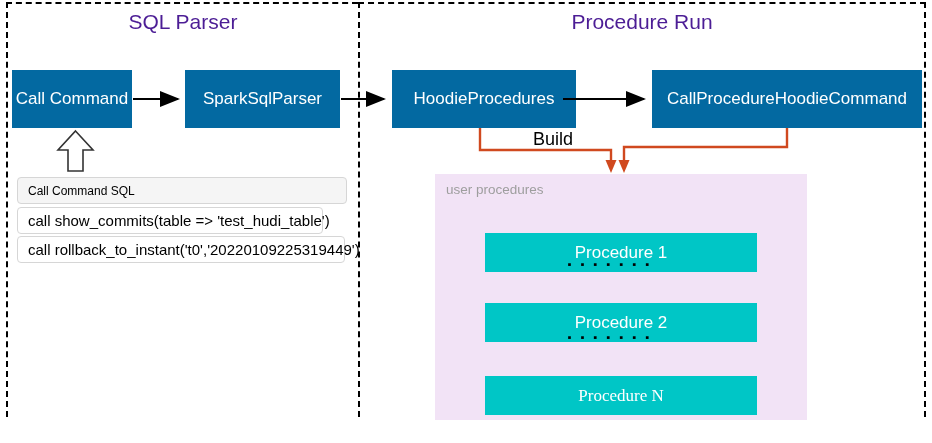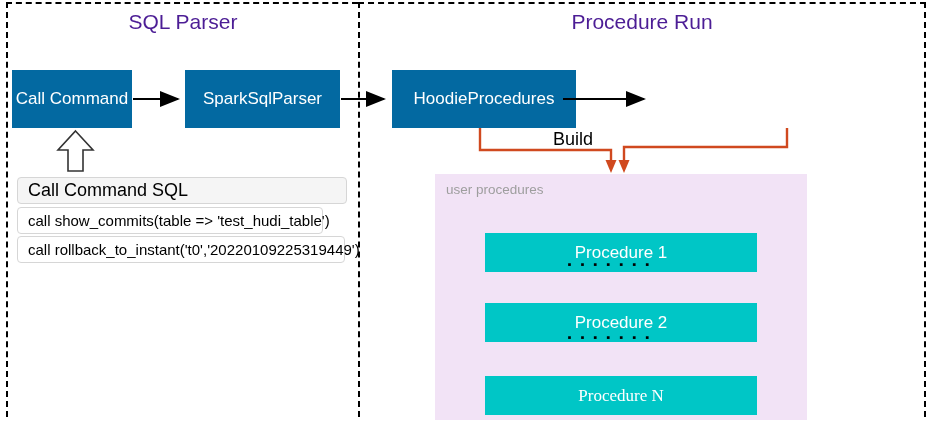--- a/index.html
+++ b/index.html
@@ -20,28 +20,28 @@
           font-size:17px; line-height:1.25; }
   .node.call-command   { left:12px;  top:70px; width:120px; height:58px; }
   .node.spark-parser   { left:185px; top:70px; width:155px; height:58px; }
   .node.hoodie-proc    { left:392px; top:70px; width:184px; height:58px; }
   .node.call-proc-cmd  { left:652px; top:70px; width:270px; height:58px; font-size:17px; }
 
   
   svg.overlay { position:absolute; left:0; top:0; width:932px; height:443px; pointer-events:none; }
 
   
-  .edge-label { position:absolute; top:129px; font-size:18px; color:#000; text-align:center; width:80px; }
+  .edge-label { position:absolute; top:129px; font-size:18px; color:#000; width:80px; }
   .edge-label.build { left:533px; }
   .edge-label.call  { left:676px; }
 
   
   .sql-header { position:absolute; left:17px; top:177px; width:330px; height:27px;
                 background:#f5f5f5; border:1px solid #d6d6d6; border-radius:4px;
-                font-size:18px; color:#000; display:flex; align-items:center; padding-left:10px; }
+                font-size:12px; color:#000; display:flex; align-items:center; padding-left:10px; }
   .sql-row { position:absolute; left:17px; height:27px; background:#fff;
              border:1px solid #d6d6d6; border-radius:4px; font-size:15px; color:#000;
              display:flex; align-items:center; padding-left:10px; white-space:nowrap; }
   .sql-row.r1 { top:207px; width:306px; }
   .sql-row.r2 { top:236px; width:328px; }
 
   
   .user-panel { position:absolute; left:435px; top:174px; width:372px; height:246px;
                 background:#f2e3f6; }
   .user-panel-label { position:absolute; left:11px; top:8px; font-size:13.5px; color:#9e9e9e;text-align:center; }
@@ -72,20 +72,21 @@
     <div class="proc p1">Procedure 1</div>
     <div class="dots d1">▪ ▪ ▪ ▪ ▪ ▪ ▪</div>
     <div class="proc p2">Procedure 2</div>
     <div class="dots d2">▪ ▪ ▪ ▪ ▪ ▪ ▪</div>
     <div class="proc pn">Procedure N</div>
   </div>
 
   <div class="node call-command">Call Command</div>
   <div class="node spark-parser">SparkSqlParser</div>
   <div class="node hoodie-proc">HoodieProcedures</div>
+  <div class="node call-proc-cmd">CallProcedureHoodieCommand</div>
 
   <div class="edge-label build">Build</div>
 
   <div class="sql-header">Call Command SQL</div>
   <div class="sql-row r1">call show_commits(table =&gt; 'test_hudi_table')</div>
   <div class="sql-row r2">call rollback_to_instant('t0','20220109225319449')</div>
 
   <svg class="overlay" viewBox="0 0 932 443" xmlns="http://www.w3.org/2000/svg">
     <defs>
       <marker id="arrowBlack" markerWidth="12" markerHeight="10" refX="9" refY="4" orient="auto">

